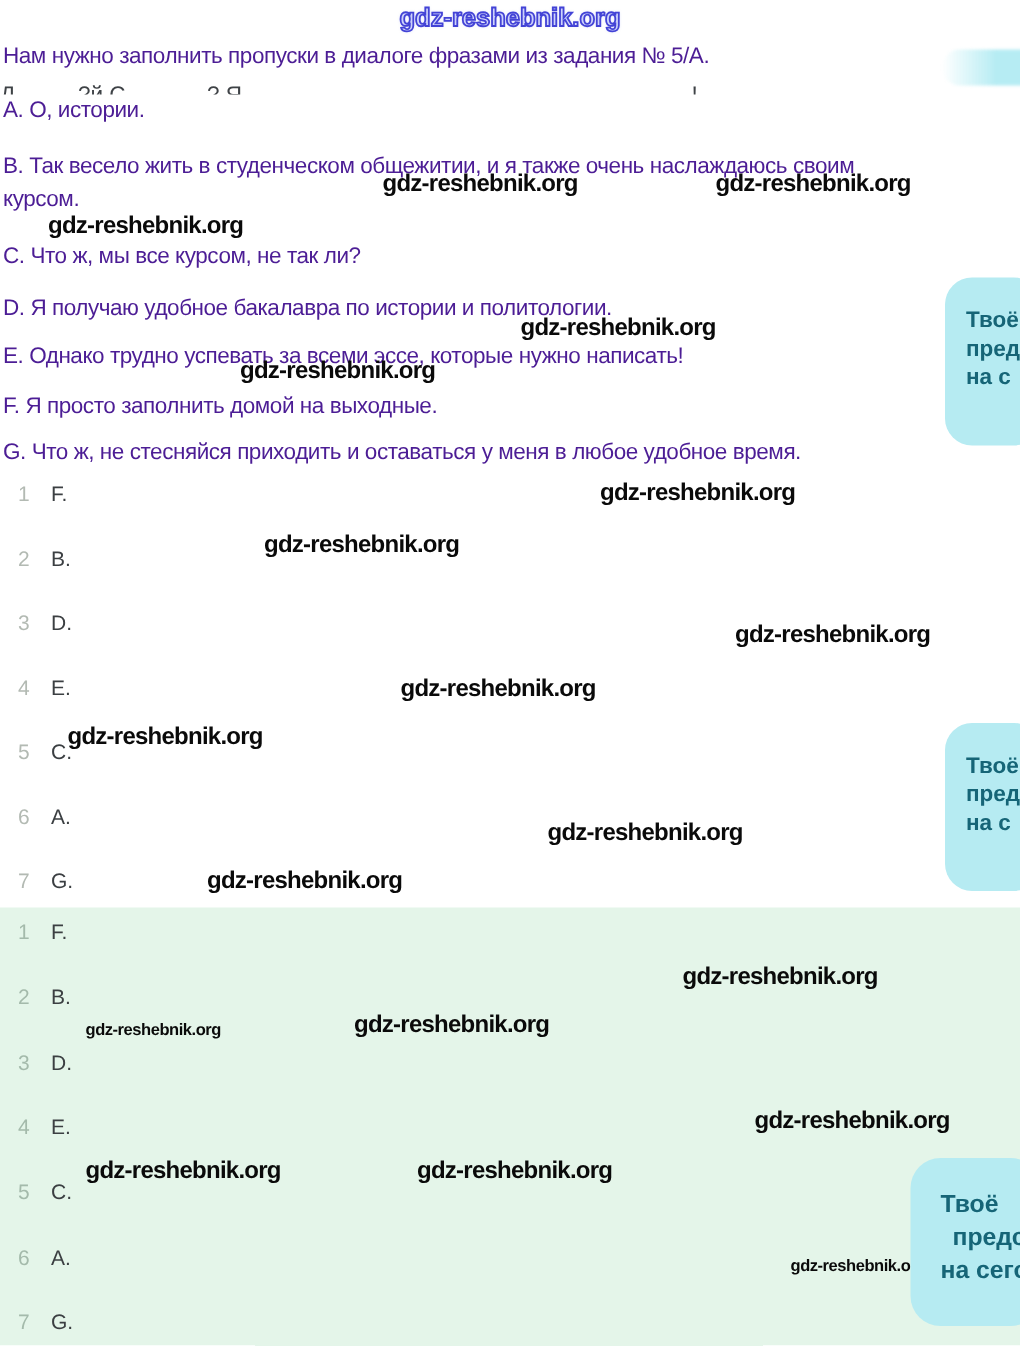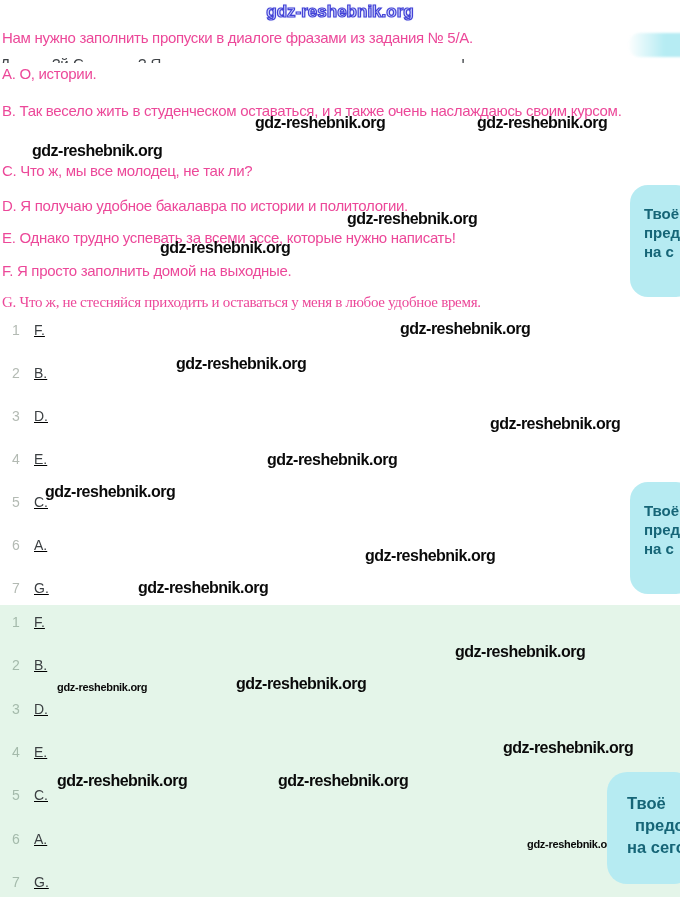--- a/index.html
+++ b/index.html
@@ -5,21 +5,21 @@
   html,body{margin:0;padding:0;}
   body{
     width:680px;height:897px;position:relative;overflow:hidden;
     background:#ffffff;
     font-family:"Liberation Sans", sans-serif;
     -webkit-font-smoothing:antialiased;
   }
   .abs{position:absolute;}
   
   .copy{
-    font-size:15px;line-height:22px;color:#ec4899;letter-spacing:-0.3px;
+    font-size:15px;line-height:22px;color:#4c1d95;letter-spacing:-0.3px;
     white-space:pre-wrap;
   }
   
   .wm{
     font-size:16px;font-weight:700;color:#0a0a0a;letter-spacing:-0.5px;
     white-space:nowrap;
   }
   .wm-sm{font-size:11px;font-weight:700;color:#0a0a0a;letter-spacing:-0.3px;white-space:nowrap;}
   .wm-blue{
     left:50%;transform:translateX(-50%);top:2px;
@@ -28,21 +28,21 @@
     -webkit-text-stroke:1.2px #4343d6;
     text-shadow:0 0 2px rgba(120,130,240,0.5);
   }
   
   .clip-line{top:55px;left:0;width:560px;height:8px;overflow:hidden;}
   .clip-line span{position:absolute;top:0;font-size:15px;color:#3e4246;}
   
   .ans-num{font-size:14px;color:#b3bab3;width:14px;display:inline-block;text-align:left;}
   .ans-letter{font-size:14px;color:#3b3f42;font-weight:400;}
   .green .ans-num{color:#a4baab;}
-  .row{height:17px;line-height:17px;text-decoration:underline;}
+  .row{height:17px;line-height:17px;}
   .row .ans-letter{margin-left:8px;}
   
   .green-band{left:0;top:605px;width:680px;height:292px;background:#e4f5e9;}
   
   .bubble{
     background:#b6ebf2;border-radius:18px;
     color:#166577;font-weight:700;
     font-size:15px;line-height:19px;
     padding:19px 8px 0 14px;box-sizing:border-box;overflow:hidden;
   }
@@ -62,26 +62,26 @@
 <div class="abs copy" style="left:2px;top:27px;width:640px;">Нам нужно заполнить пропуски в диалоге фразами из задания № 5/А.</div>
 
 <div class="abs clip-line">
   <span style="left:0">Д</span>
   <span style="left:52px">?й С</span>
   <span style="left:138px">? Я</span>
   <span style="left:461px">!</span>
 </div>
 
 <div class="abs copy" style="left:2px;top:63px;width:650px;">А. О, истории.</div>
-<div class="abs copy" style="left:2px;top:100px;width:622px;">B. Так весело жить в студенческом оставаться, и я также очень наслаждаюсь своим курсом.</div>
-<div class="abs copy" style="left:2px;top:160px;width:650px;">C. Что ж, мы все молодец, не так ли?</div>
+<div class="abs copy" style="left:2px;top:100px;width:622px;">B. Так весело жить в студенческом общежитии, и я также очень наслаждаюсь своим курсом.</div>
+<div class="abs copy" style="left:2px;top:160px;width:650px;">C. Что ж, мы все курсом, не так ли?</div>
 <div class="abs copy" style="left:2px;top:195px;width:650px;">D. Я получаю удобное бакалавра по истории и политологии.</div>
 <div class="abs copy" style="left:2px;top:227px;width:650px;">E. Однако трудно успевать за всеми эссе, которые нужно написать!</div>
 <div class="abs copy" style="left:2px;top:260px;width:650px;">F. Я просто заполнить домой на выходные.</div>
-<div class="abs copy" style="left:2px;top:291px;width:660px;font-family:Liberation Serif, serif;">G. Что ж, не стесняйся приходить и оставаться у меня в любое удобное время.</div>
+<div class="abs copy" style="left:2px;top:291px;width:660px;">G. Что ж, не стесняйся приходить и оставаться у меня в любое удобное время.</div>
 
 <span class="abs wm" style="left:255px;top:114px;">gdz-reshebnik.org</span>
 <span class="abs wm" style="left:477px;top:114px;">gdz-reshebnik.org</span>
 <span class="abs wm" style="left:32px;top:142px;">gdz-reshebnik.org</span>
 <span class="abs wm" style="left:347px;top:210px;">gdz-reshebnik.org</span>
 <span class="abs wm" style="left:160px;top:239px;">gdz-reshebnik.org</span>
 <span class="abs wm" style="left:400px;top:320px;">gdz-reshebnik.org</span>
 <span class="abs wm" style="left:176px;top:355px;">gdz-reshebnik.org</span>
 <span class="abs wm" style="left:490px;top:415px;">gdz-reshebnik.org</span>
 <span class="abs wm" style="left:267px;top:451px;">gdz-reshebnik.org</span>

